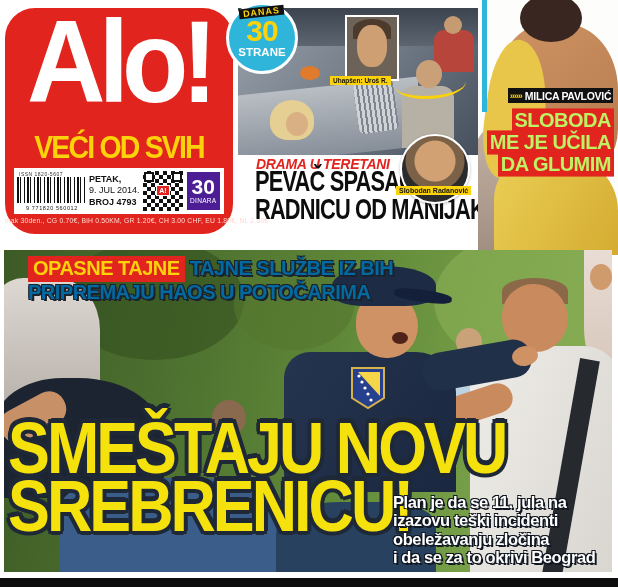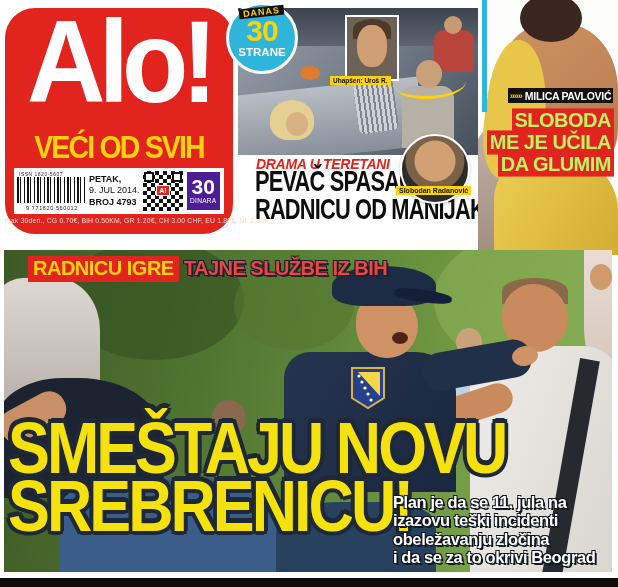--- a/index.html
+++ b/index.html
@@ -107,21 +107,21 @@
   .b-man-shirt{position:absolute;left:438px;top:104px;width:56px;height:64px;border-radius:12px 12px 0 0;background:#bcd3e3;}
   .r-person{position:absolute;left:580px;top:0;width:34px;height:110px;background:linear-gradient(#e8dcd4,#d9c9be);border-radius:0 0 0 30%;}
   .r-face{position:absolute;left:586px;top:14px;width:22px;height:26px;border-radius:50%;background:#cf9a6c;}
   .jeans1{position:absolute;left:56px;top:228px;width:230px;height:100px;border-radius:30% 40% 0 0;background:#3a5d8a;}
   .jeans2{position:absolute;left:272px;top:252px;width:160px;height:80px;border-radius:40% 30% 0 0;background:#27415f;}
   .c-head{position:absolute;left:208px;top:150px;width:34px;height:36px;border-radius:50%;background:#8a6a4e;}
 
   
   .kicker1{left:28px;top:256px;font-weight:bold;font-size:20px;letter-spacing:-.5px;white-space:nowrap;}
   .kicker1 .hl{background:#e2241e;color:#fcd20a;padding:1px 5px 2px;display:inline-block;}
-  .kicker1 .wt,.kicker2{color:#ef4444;text-shadow:2px 2px 0 #1a222e,-1px -1px 0 #1a222e,1px -1px 0 #1a222e,-1px 1px 0 #1a222e;}
+  .kicker1 .wt,.kicker2{color:#0369a1;text-shadow:2px 2px 0 #1a222e,-1px -1px 0 #1a222e,1px -1px 0 #1a222e,-1px 1px 0 #1a222e;}
   .kicker2{left:28px;top:281px;font-weight:bold;font-size:20px;letter-spacing:-.5px;white-space:nowrap;}
   .srbima{left:28px;top:308px;width:262px;height:100px;background:#e2241e;display:flex;align-items:center;justify-content:center;}
   .srbima span{color:#fff;font-weight:bold;font-size:70px;letter-spacing:-3px;transform:scale(1.0,1.2);line-height:1;}
   .bigyellow{left:8px;color:#f5e20c;font-weight:bold;font-size:64px;letter-spacing:-3px;line-height:1;white-space:nowrap;
      transform:scale(.98,1.12);transform-origin:0 50%;
      text-shadow:3px 3px 0 #1f2836,-3px -3px 0 #1f2836,3px -3px 0 #1f2836,-3px 3px 0 #1f2836,0 4px 0 #1f2836,4px 0 0 #1f2836,-4px 0 0 #1f2836,0 -4px 0 #1f2836;}
   .line1{top:416px;} .line2{top:474px;}
   .deck{left:393px;top:493px;color:#fff;font-weight:bold;font-size:16.5px;line-height:1.12;letter-spacing:-.4px;
      text-shadow:2px 2px 0 #10161f,-1px -1px 0 #10161f,1px -1px 0 #10161f,-1px 1px 0 #10161f;}
   .bottom-bar{left:0;top:578px;width:618px;height:9px;background:#0d0d0d;}
@@ -238,22 +238,23 @@
         <circle cx="18" cy="28" r="1.6" fill="#fff"></circle>
       <circle cx="21" cy="34" r="1.6" fill="#fff"></circle>
     </svg>
     <div class="p-dark-low"></div>
     <div class="p-arm-left"></div>
     <div class="jeans1"></div>
     <div class="jeans2"></div>
   </div>
 
   <div class="abs kicker1">
-    <span class="hl">RADNICU IGRE</span><span class="wt"> TAJNE SLUŽBE IZ BIH</span>
-  </div>
+    <span class="hl">OPASNE TAJNE</span><span class="wt"> TAJNE SLUŽBE IZ BIH</span>
+  </div>
+  <div class="abs kicker2">PRIPREMAJU HAOS U POTOČARIMA</div>
   <div class="abs bigyellow line1">SMEŠTAJU NOVU</div>
   <div class="abs bigyellow line2">SREBRENICU!</div>
   <div class="abs deck">
     <div>Plan je da se 11. jula na</div>
     <div>izazovu teški incidenti</div>
     <div>obeležavanju zločina</div>
     <div>i da se za to okrivi Beograd</div>
   </div>
 
   <div class="abs bottom-bar"></div>

